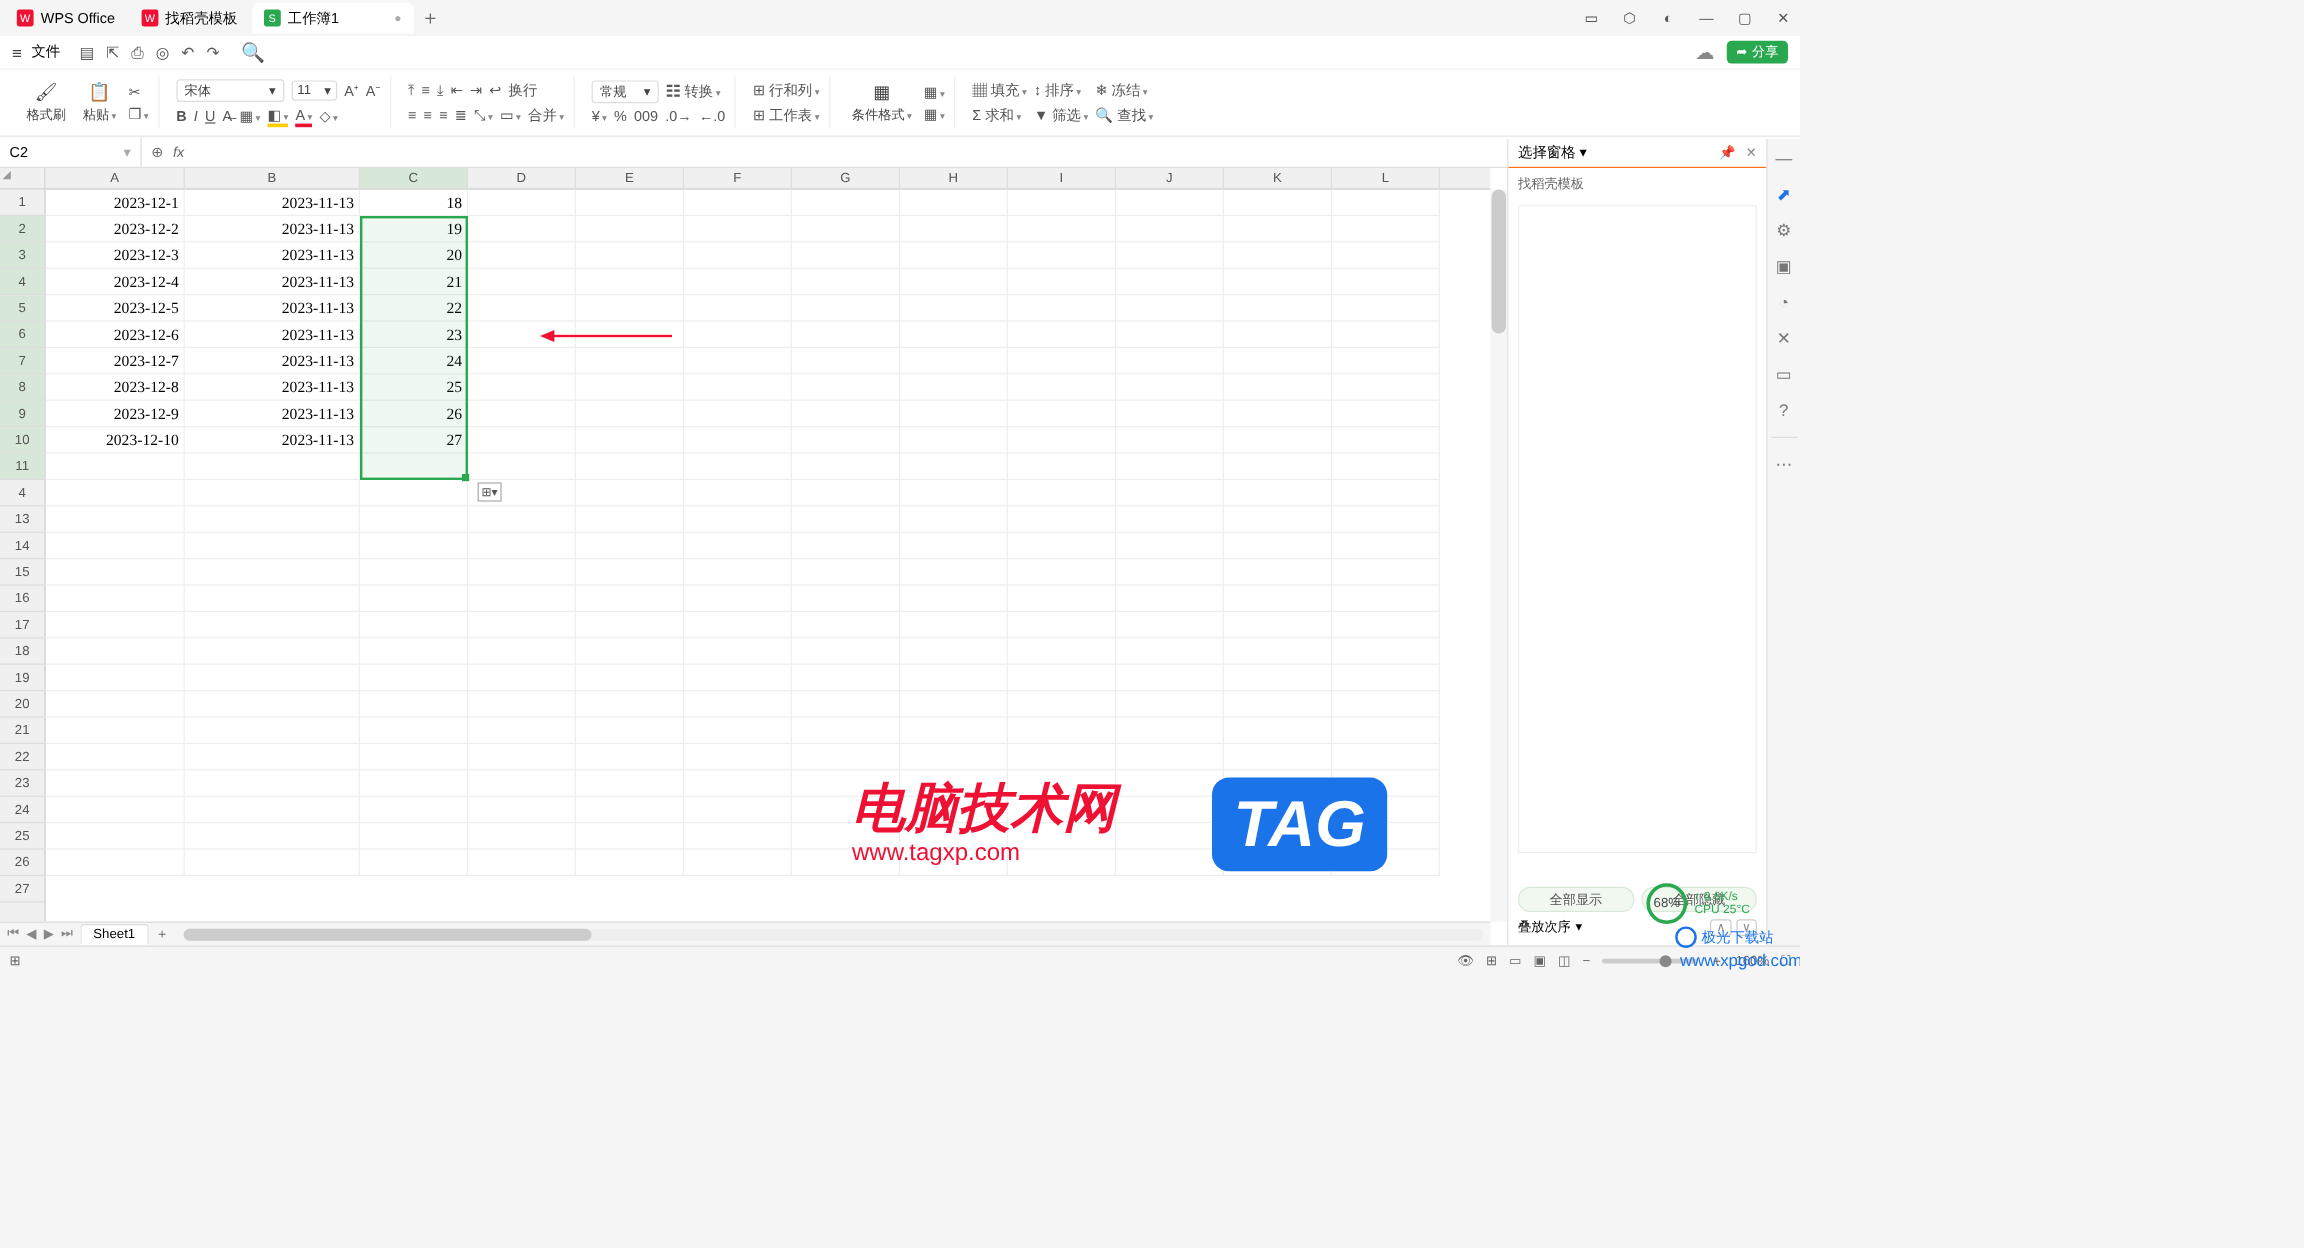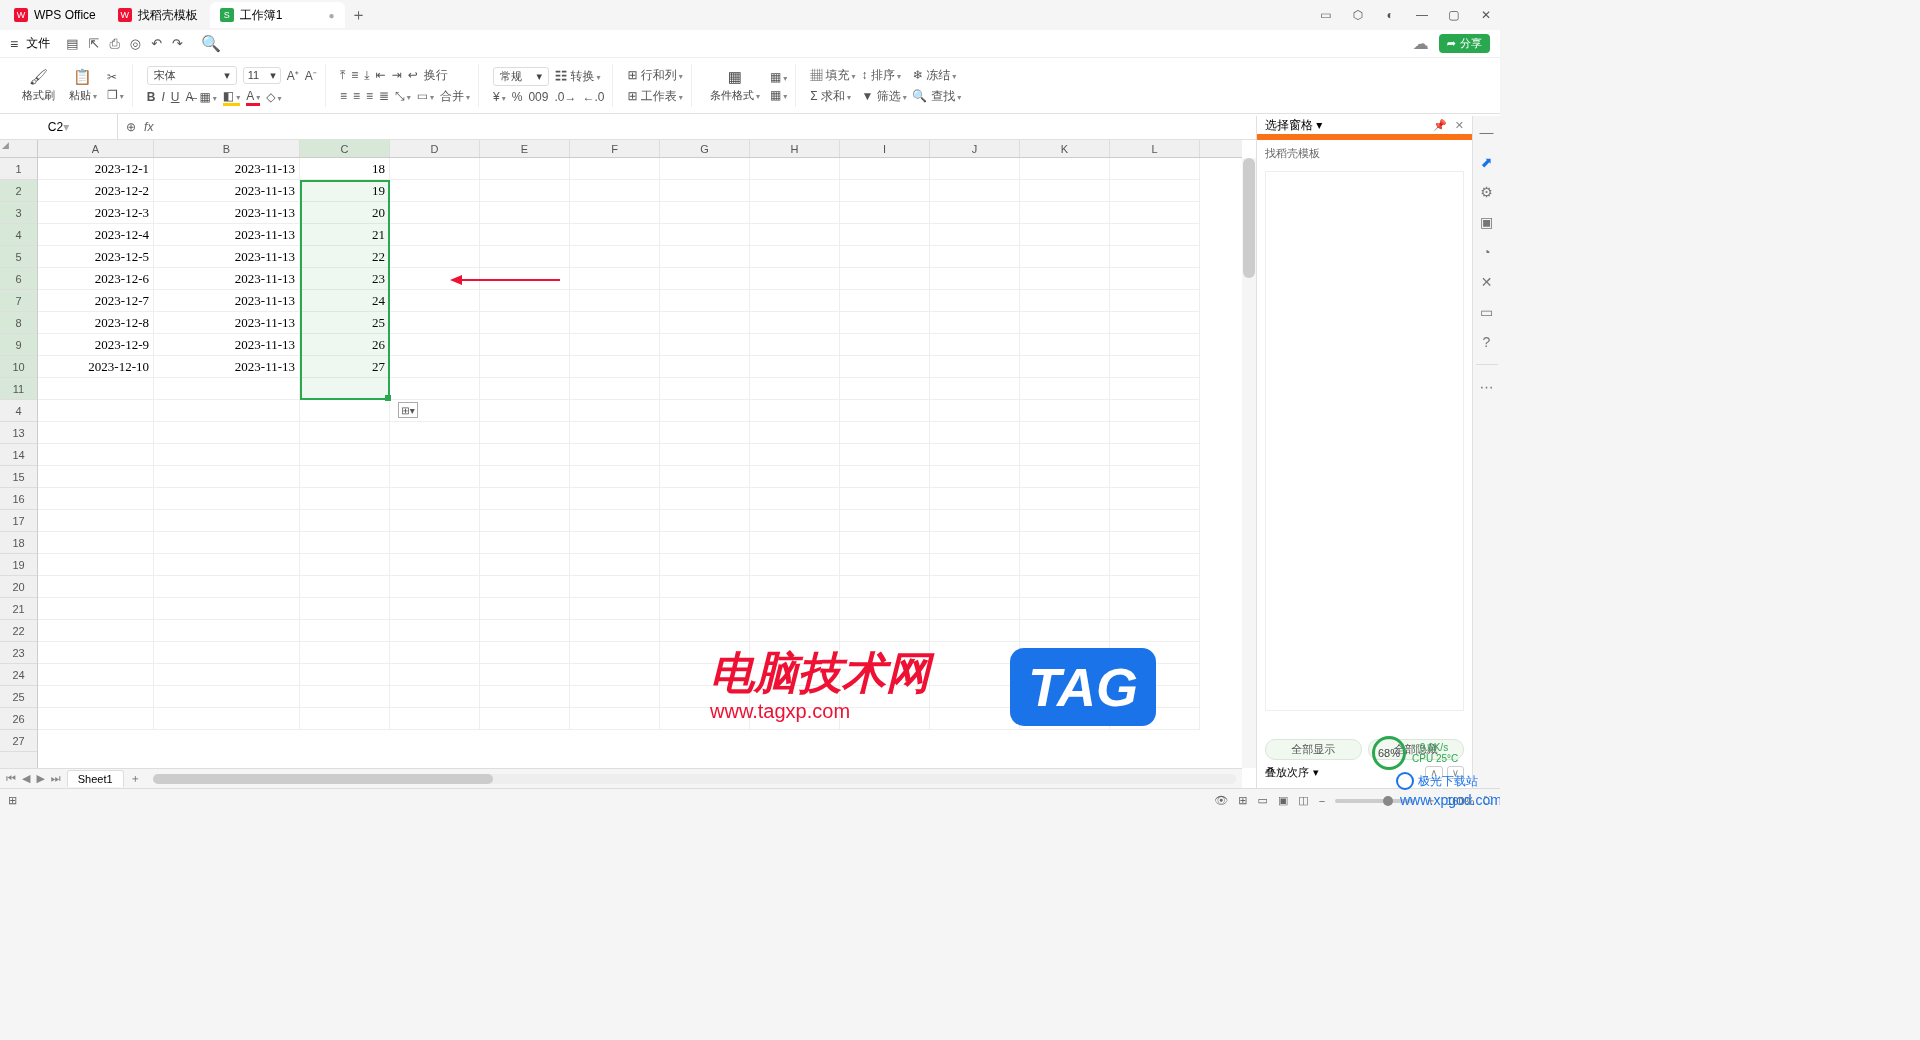--- a/index.html
+++ b/index.html
@@ -34,21 +34,21 @@
 .rbtn .ic { font-size: 15px; }
 .rcol { display: flex; flex-direction: column; gap: 4px; }
 .rrow { display: flex; gap: 6px; align-items: center; }
 .font-sel { border: 1px solid #ddd; border-radius: 3px; padding: 1px 6px; font-size: 11px; min-width: 90px; display: flex; justify-content: space-between; align-items: center; }
 .size-sel { border: 1px solid #ddd; border-radius: 3px; padding: 1px 4px; font-size: 11px; width: 38px; display: flex; justify-content: space-between; }
 .tiny { font-size: 12px; color: #555; }
 .drp::after { content: "▾"; font-size: 8px; margin-left: 2px; color: #888; }
 
 
 .fbar { height: 26px; background: #fff; display: flex; align-items: center; border-bottom: 1px solid #e0e0e0; font-size: 12px; }
-.name-box { width: 118px; border-right: 1px solid #ddd; padding: 0 8px; display: flex; align-items: center; justify-content: center; height: 100%; }
+.name-box { width: 118px; border-right: 1px solid #ddd; padding: 0 8px; display: flex; align-items: center; justify-content: space-between; height: 100%; }
 .fx-icons { display: flex; gap: 8px; padding: 0 8px; color: #666; align-items: center; }
 .formula-input { flex: 1; padding: 0 8px; color: #333; }
 
 
 .grid-wrap { position: absolute; top: 140px; left: 0; right: 244px; bottom: 24px; background: #fff; overflow: hidden; }
 .corner { position: absolute; top: 0; left: 0; width: 38px; height: 18px; background: #f0f0f0; border-right: 1px solid #ccc; border-bottom: 1px solid #ccc; font-size: 9px; color: #999; text-align: left; padding-left: 2px; }
 .col-headers { position: absolute; top: 0; left: 38px; right: 14px; height: 18px; display: flex; background: #f0f0f0; border-bottom: 1px solid #ccc; }
 .col-h { border-right: 1px solid #ddd; text-align: center; font-size: 11px; color: #555; line-height: 18px; }
 .col-h.sel { background: #d8e8d8; }
 .row-headers { position: absolute; top: 18px; left: 0; width: 38px; bottom: 20px; background: #f0f0f0; border-right: 1px solid #ccc; }
@@ -72,21 +72,21 @@
 
 .sheet-bar { position: absolute; left: 0; right: 14px; bottom: 0; height: 20px; background: #f5f5f5; display: flex; align-items: center; font-size: 11px; border-top: 1px solid #ddd; }
 .sheet-nav { display: flex; gap: 6px; padding: 0 6px; color: #888; }
 .sheet-tab { background: #fff; padding: 2px 10px; border: 1px solid #ddd; border-bottom: none; border-radius: 3px 3px 0 0; }
 .sheet-add { padding: 0 6px; color: #666; }
 .hscroll { flex: 1; margin: 0 6px; height: 10px; background: #eee; border-radius: 5px; position: relative; }
 .hscroll .thumb { position: absolute; left: 0; width: 340px; height: 10px; background: #ccc; border-radius: 5px; }
 
 
 .rpanel { position: absolute; top: 116px; right: 28px; width: 216px; bottom: 24px; background: #fff; border-left: 1px solid #e0e0e0; }
-.rp-head { height: 24px; display: flex; align-items: center; padding: 0 8px; font-size: 12px; justify-content: space-between; border-bottom: 6px solid #f97316; }
+.rp-head { height: 24px; display: flex; align-items: center; padding: 0 8px; font-size: 12px; justify-content: space-between; border-bottom: 1px solid #f97316; }
 .rp-head .icons { display: flex; gap: 8px; color: #888; font-size: 11px; }
 .rp-sub { padding: 6px 8px; font-size: 11px; color: #666; }
 .rp-body { margin: 4px 8px; border: 1px solid #eee; height: 540px; }
 .rp-foot { position: absolute; bottom: 4px; left: 0; right: 0; padding: 4px 8px; font-size: 11px; display: flex; align-items: center; gap: 6px; }
 .rp-foot .order { display: flex; align-items: center; gap: 4px; justify-content: center; }
 .rp-foot .ctrls { margin-left: auto; display: flex; gap: 4px; }
 .rp-foot .bx { border: 1px solid #ccc; padding: 0 4px; border-radius: 3px; font-size: 10px; color: #888; }
 .rp-btns { position: absolute; bottom: 28px; left: 8px; right: 8px; display: flex; gap: 6px; }
 .rp-btns .b { flex: 1; text-align: center; border: 1px solid #d8e8d8; background: #f0f8f0; border-radius: 10px; font-size: 11px; padding: 2px 0; color: #555; }
 

